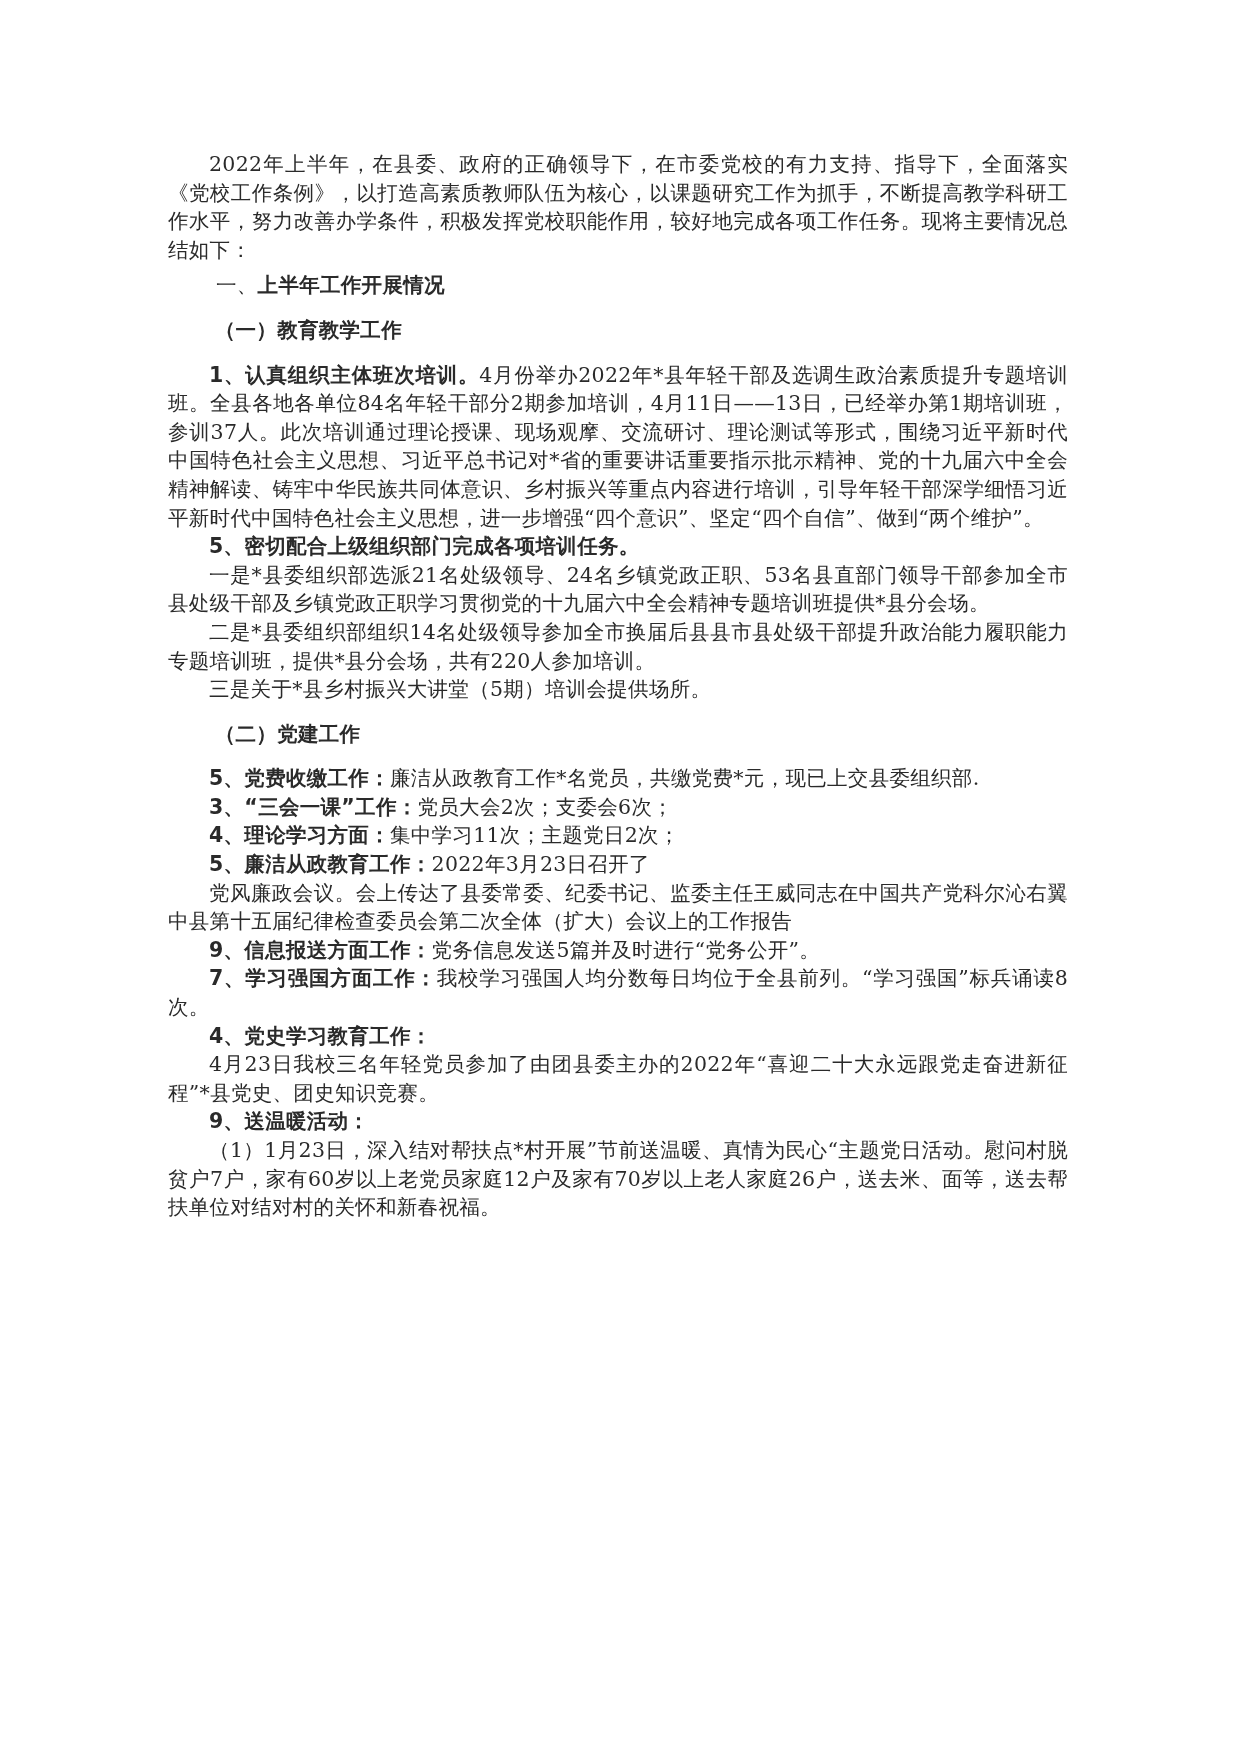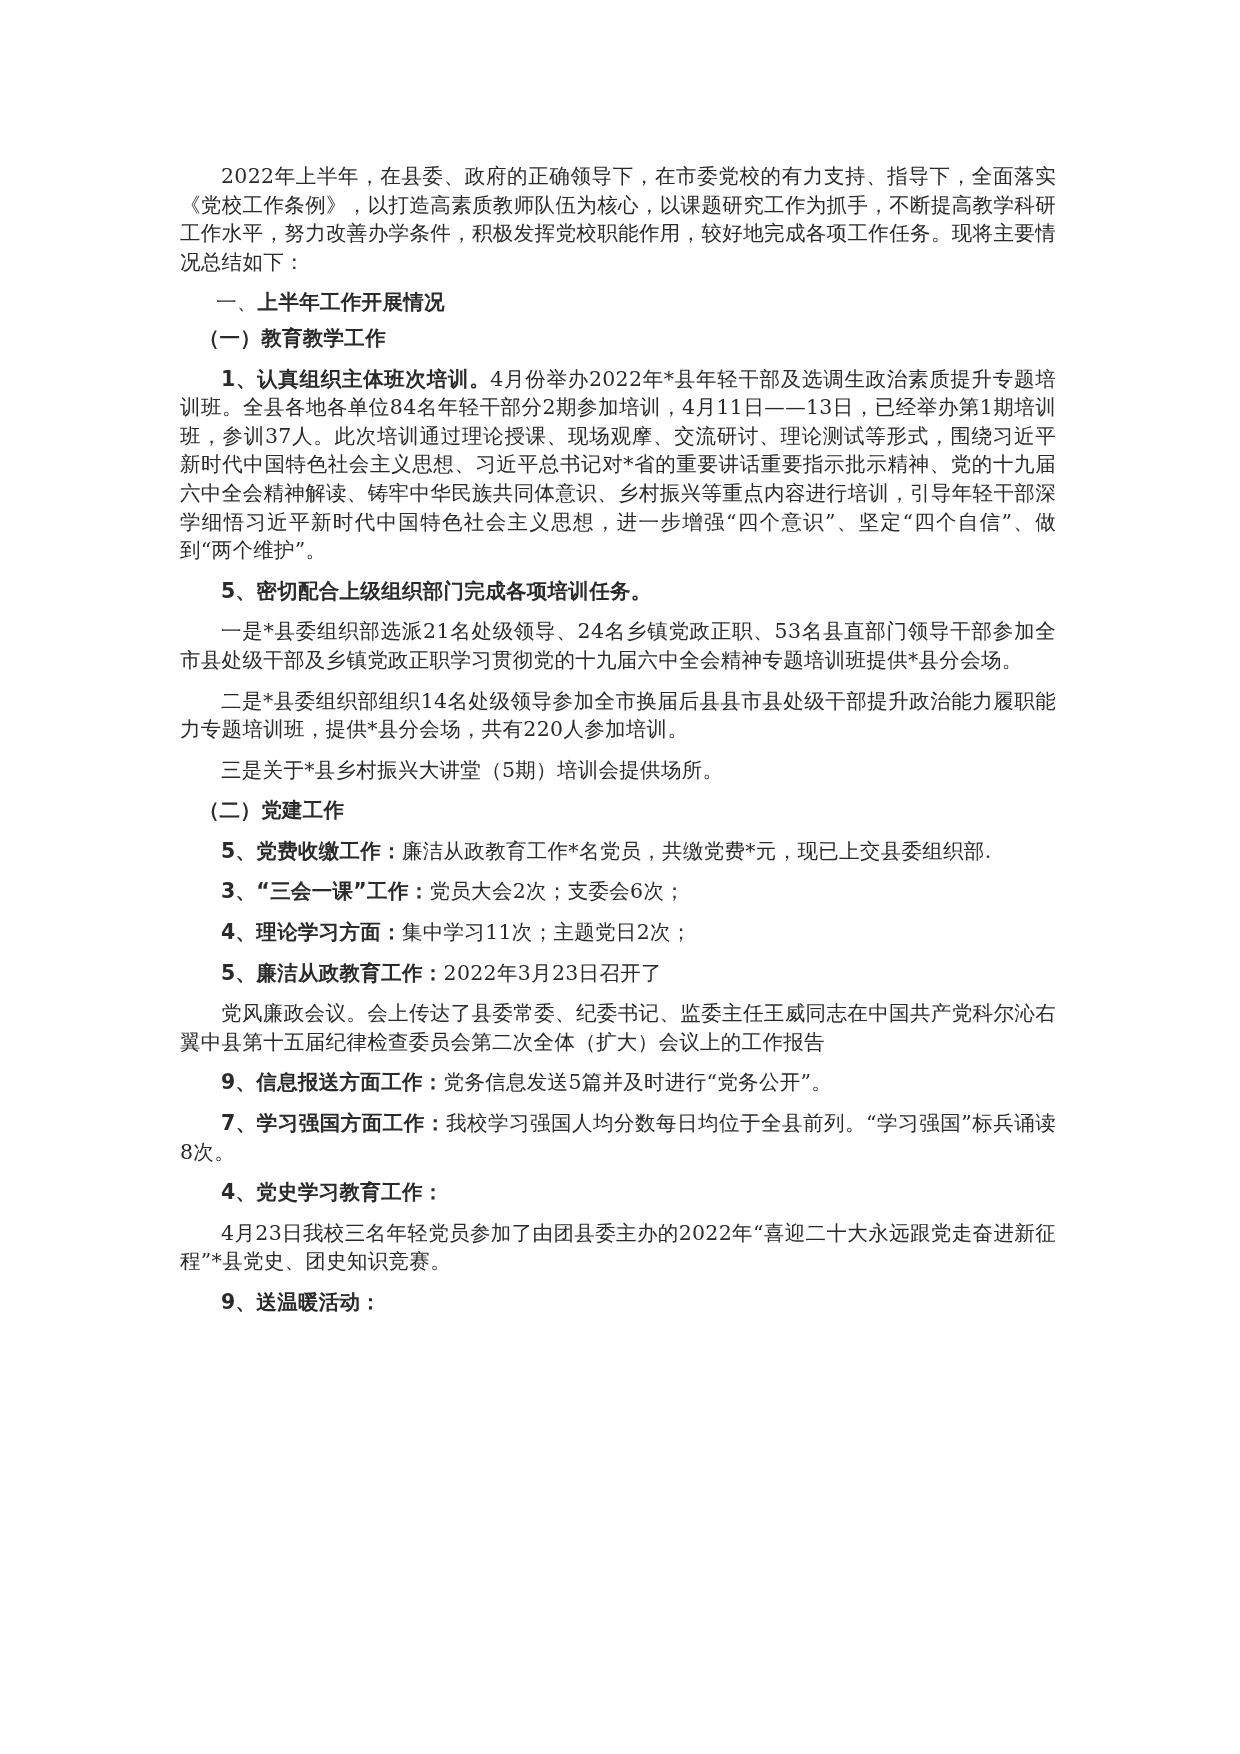--- a/index.html
+++ b/index.html
@@ -20,32 +20,32 @@
       width: 900px;
       color: #2a2a2a;
       font-family: "DejaVu Serif", "Liberation Serif", serif;
       font-size: 20.5px;
       line-height: 28.6px;
       text-align: justify;
       text-justify: inter-character;
       letter-spacing: 0.3px;
     }
     .p {
-      margin: 12px;
+      margin: 0;
       text-indent: 2em;
     }
     .h1 {
       margin: 7px;
       text-indent: 2em;
       font-family: "DejaVu Sans", "Liberation Sans", sans-serif;
     }
     .h1 .lead { font-weight: normal; }
     .h1 .bold { font-weight: bold; }
     .h2 {
-      margin: 0;
+      margin: 16px;
       text-indent: 1.5em;
       font-family: "DejaVu Sans", "Liberation Sans", sans-serif;
       font-weight: bold;
     }
     .b {
       font-family: "DejaVu Sans", "Liberation Sans", sans-serif;
       font-weight: bold;
     }
   </style>
 </head>
@@ -71,13 +71,14 @@
   <p class="p"><span class="b">5、党费收缴工作：</span><span>廉洁从政教育工作*名党员，共缴党费*元，现已上交县委组织部.</span></p>
   <p class="p"><span class="b">3、“三会一课”工作：</span><span>党员大会2次；支委会6次；</span></p>
   <p class="p"><span class="b">4、理论学习方面：</span><span>集中学习11次；主题党日2次；</span></p>
   <p class="p"><span class="b">5、廉洁从政教育工作：</span><span>2022年3月23日召开了</span></p>
   <p class="p">党风廉政会议。会上传达了县委常委、纪委书记、监委主任王威同志在中国共产党科尔沁右翼中县第十五届纪律检查委员会第二次全体（扩大）会议上的工作报告</p>
   <p class="p"><span class="b">9、信息报送方面工作：</span><span>党务信息发送5篇并及时进行“党务公开”。</span></p>
   <p class="p"><span class="b">7、学习强国方面工作：</span><span>我校学习强国人均分数每日均位于全县前列。“学习强国”标兵诵读8次。</span></p>
   <p class="p"><span class="b">4、党史学习教育工作：</span></p>
   <p class="p">4月23日我校三名年轻党员参加了由团县委主办的2022年“喜迎二十大永远跟党走奋进新征程”*县党史、团史知识竞赛。</p>
   <p class="p"><span class="b">9、送温暖活动：</span></p>
+  <p class="p">（1）1月23日，深入结对帮扶点*村开展”节前送温暖、真情为民心“主题党日活动。慰问村脱贫户7户，家有60岁以上老党员家庭12户及家有70岁以上老人家庭26户，送去米、面等，送去帮扶单位对结对村的关怀和新春祝福。</p>
 </div>
 
 </body></html>

